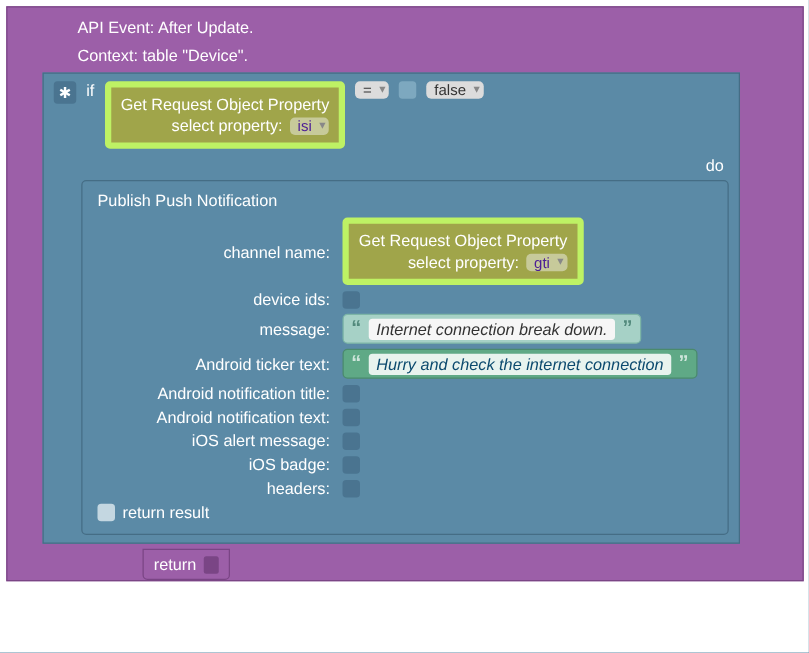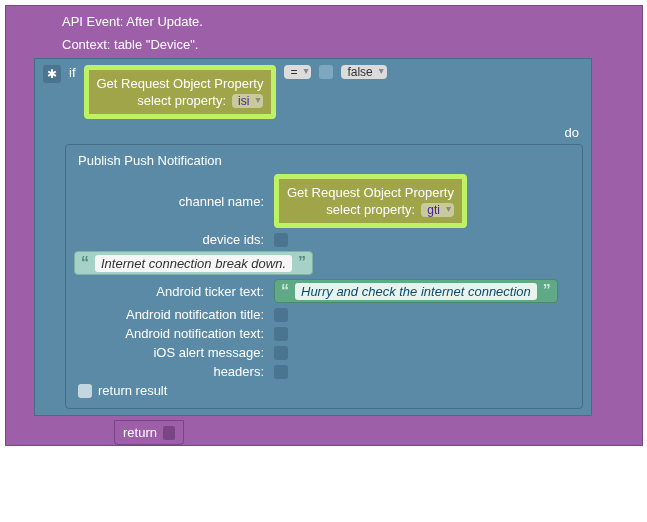--- a/index.html
+++ b/index.html
@@ -223,20 +223,21 @@
             </div>
           </div>
         </div>
 
         <div class="field-row">
           <span class="label-right">device ids:</span>
           <span class="socket"></span>
         </div>
 
         <div class="field-row">
+          <span class="label-right">message:</span>
           <span class="quoted teal">
             <span class="quote-mark">“</span>
             <span class="txt">Internet connection break down.</span>
             <span class="quote-mark">”</span>
           </span>
         </div>
 
         <div class="field-row">
           <span class="label-right">Android ticker text:</span>
           <span class="quoted green">
@@ -252,20 +253,24 @@
         </div>
         <div class="field-row">
           <span class="label-right">Android notification text:</span>
           <span class="socket"></span>
         </div>
         <div class="field-row">
           <span class="label-right">iOS alert message:</span>
           <span class="socket"></span>
         </div>
         <div class="field-row">
+          <span class="label-right">iOS badge:</span>
+          <span class="socket"></span>
+        </div>
+        <div class="field-row">
           <span class="label-right">headers:</span>
           <span class="socket"></span>
         </div>
 
         <div class="field-row" style="padding-left:4px;">
           <span class="checkbox"></span>
           <span>return result</span>
         </div>
       </div>
     </div>

